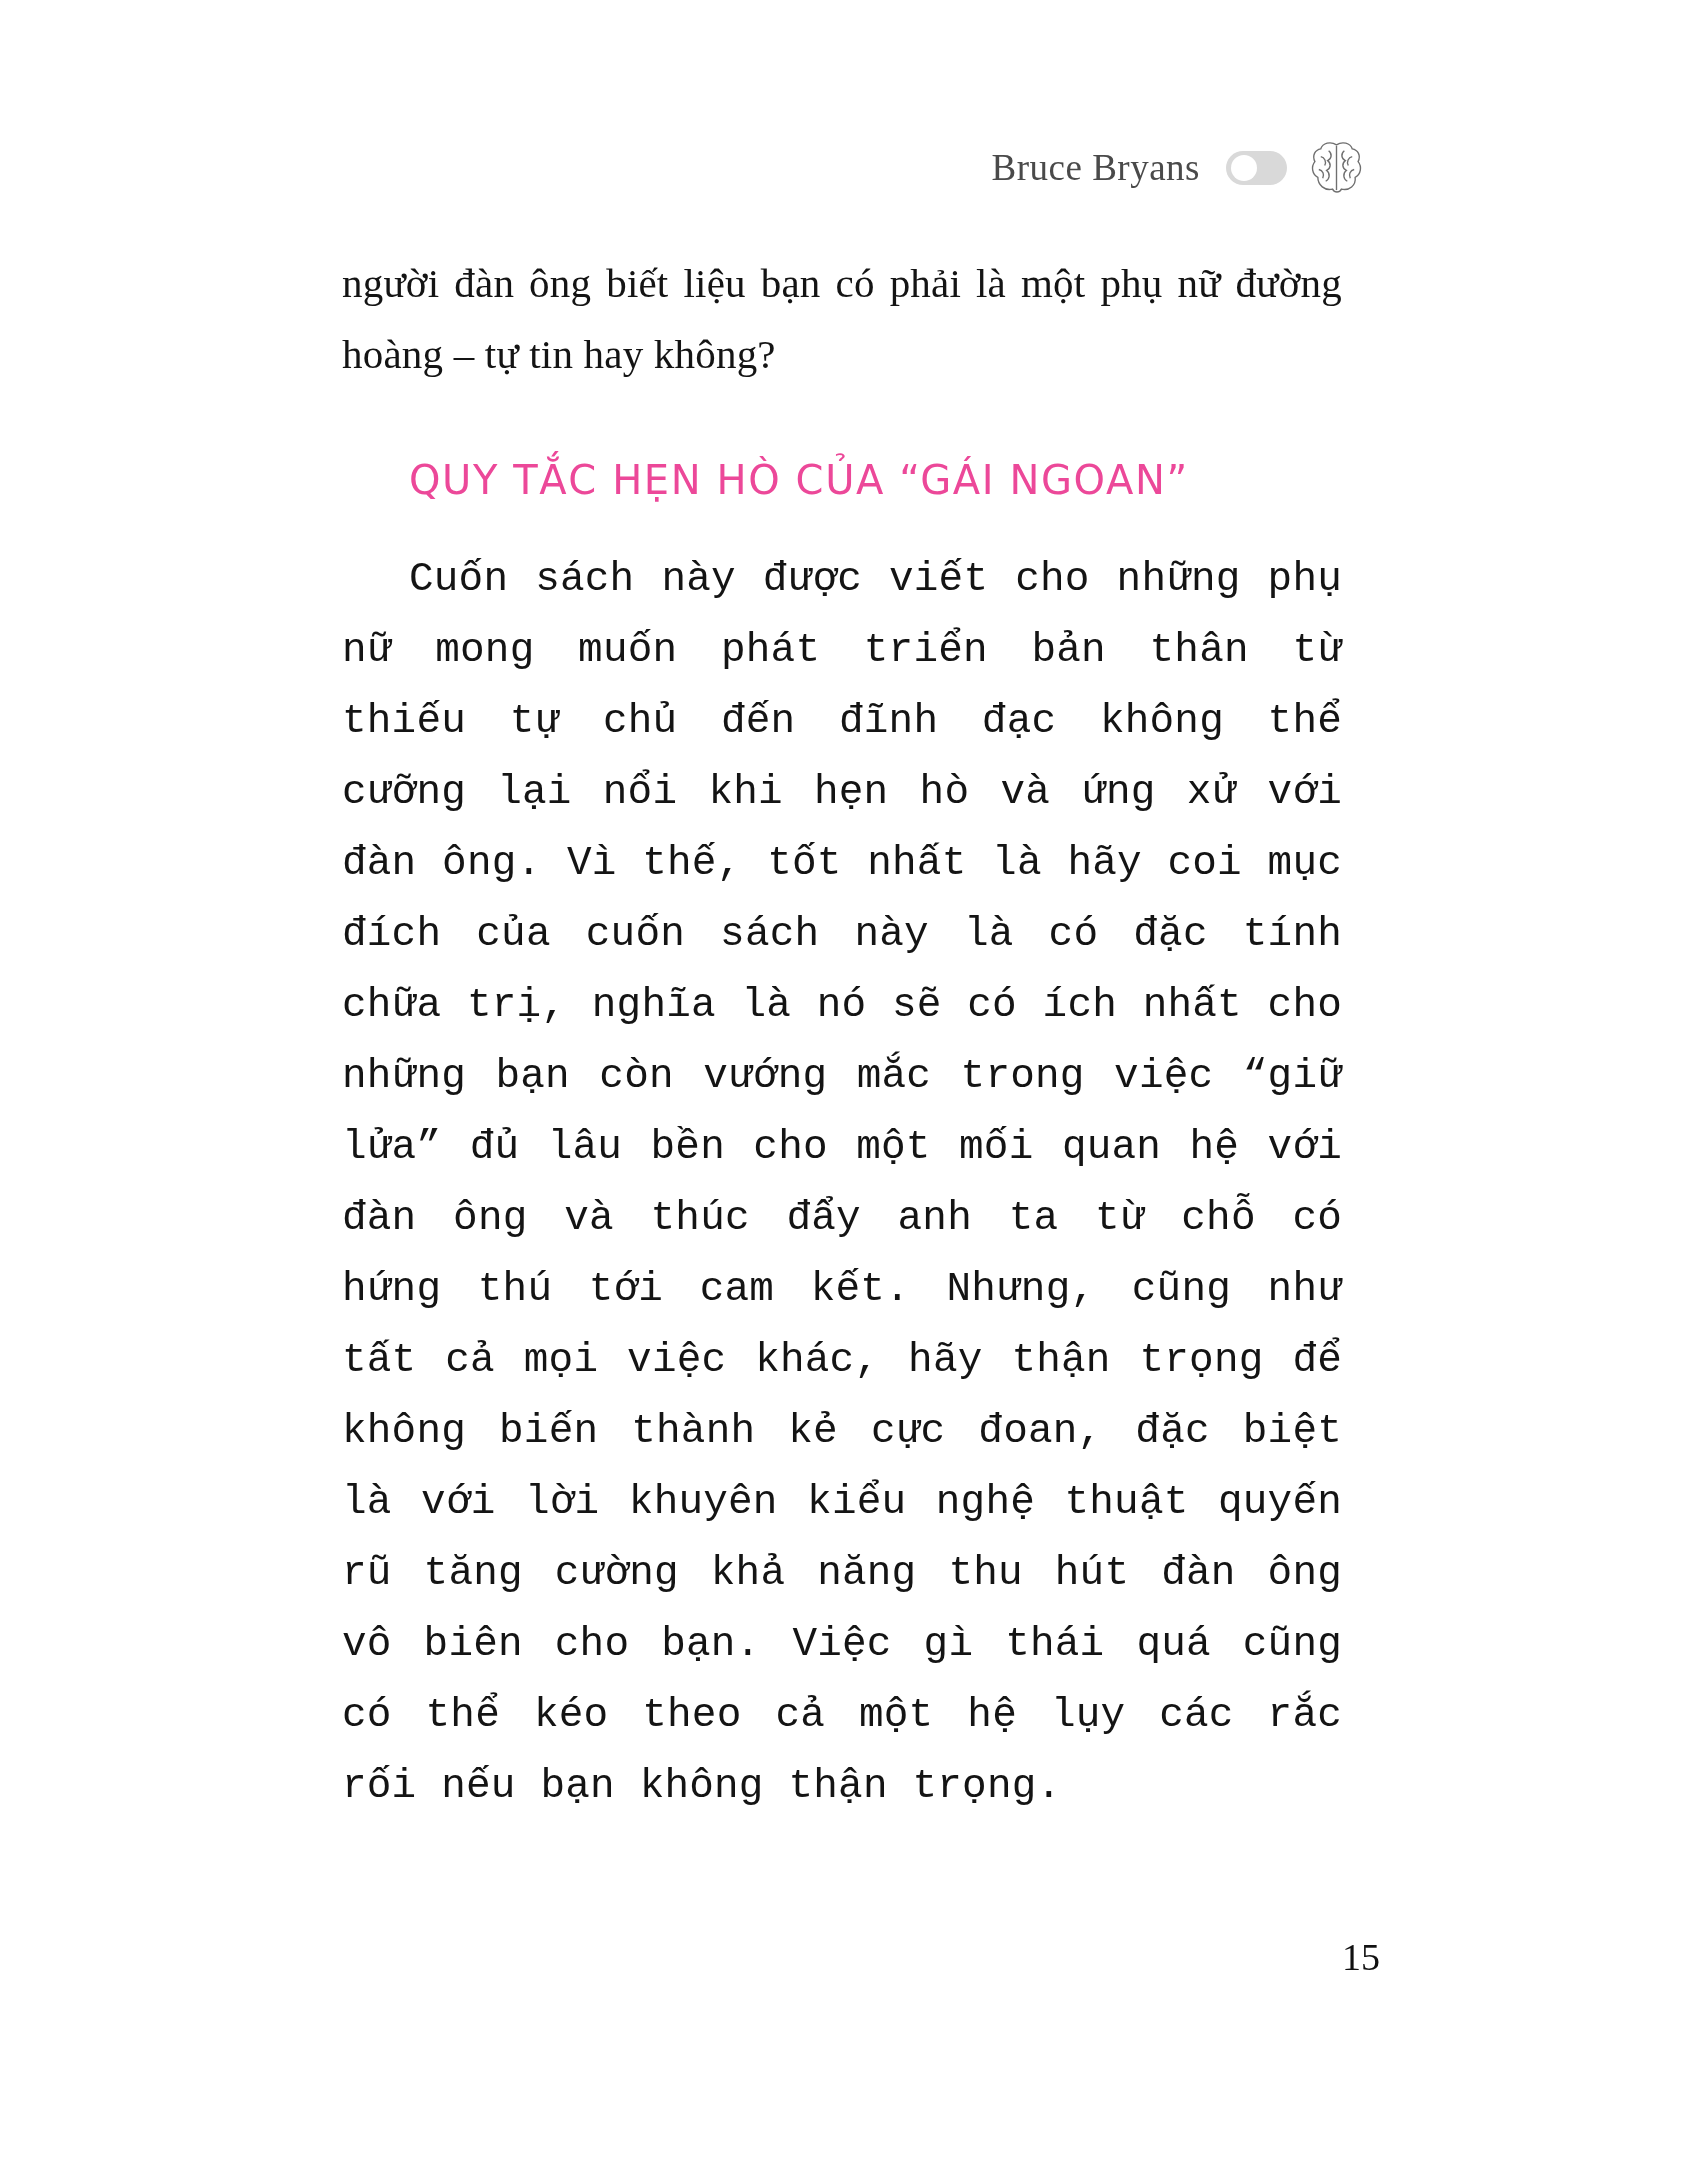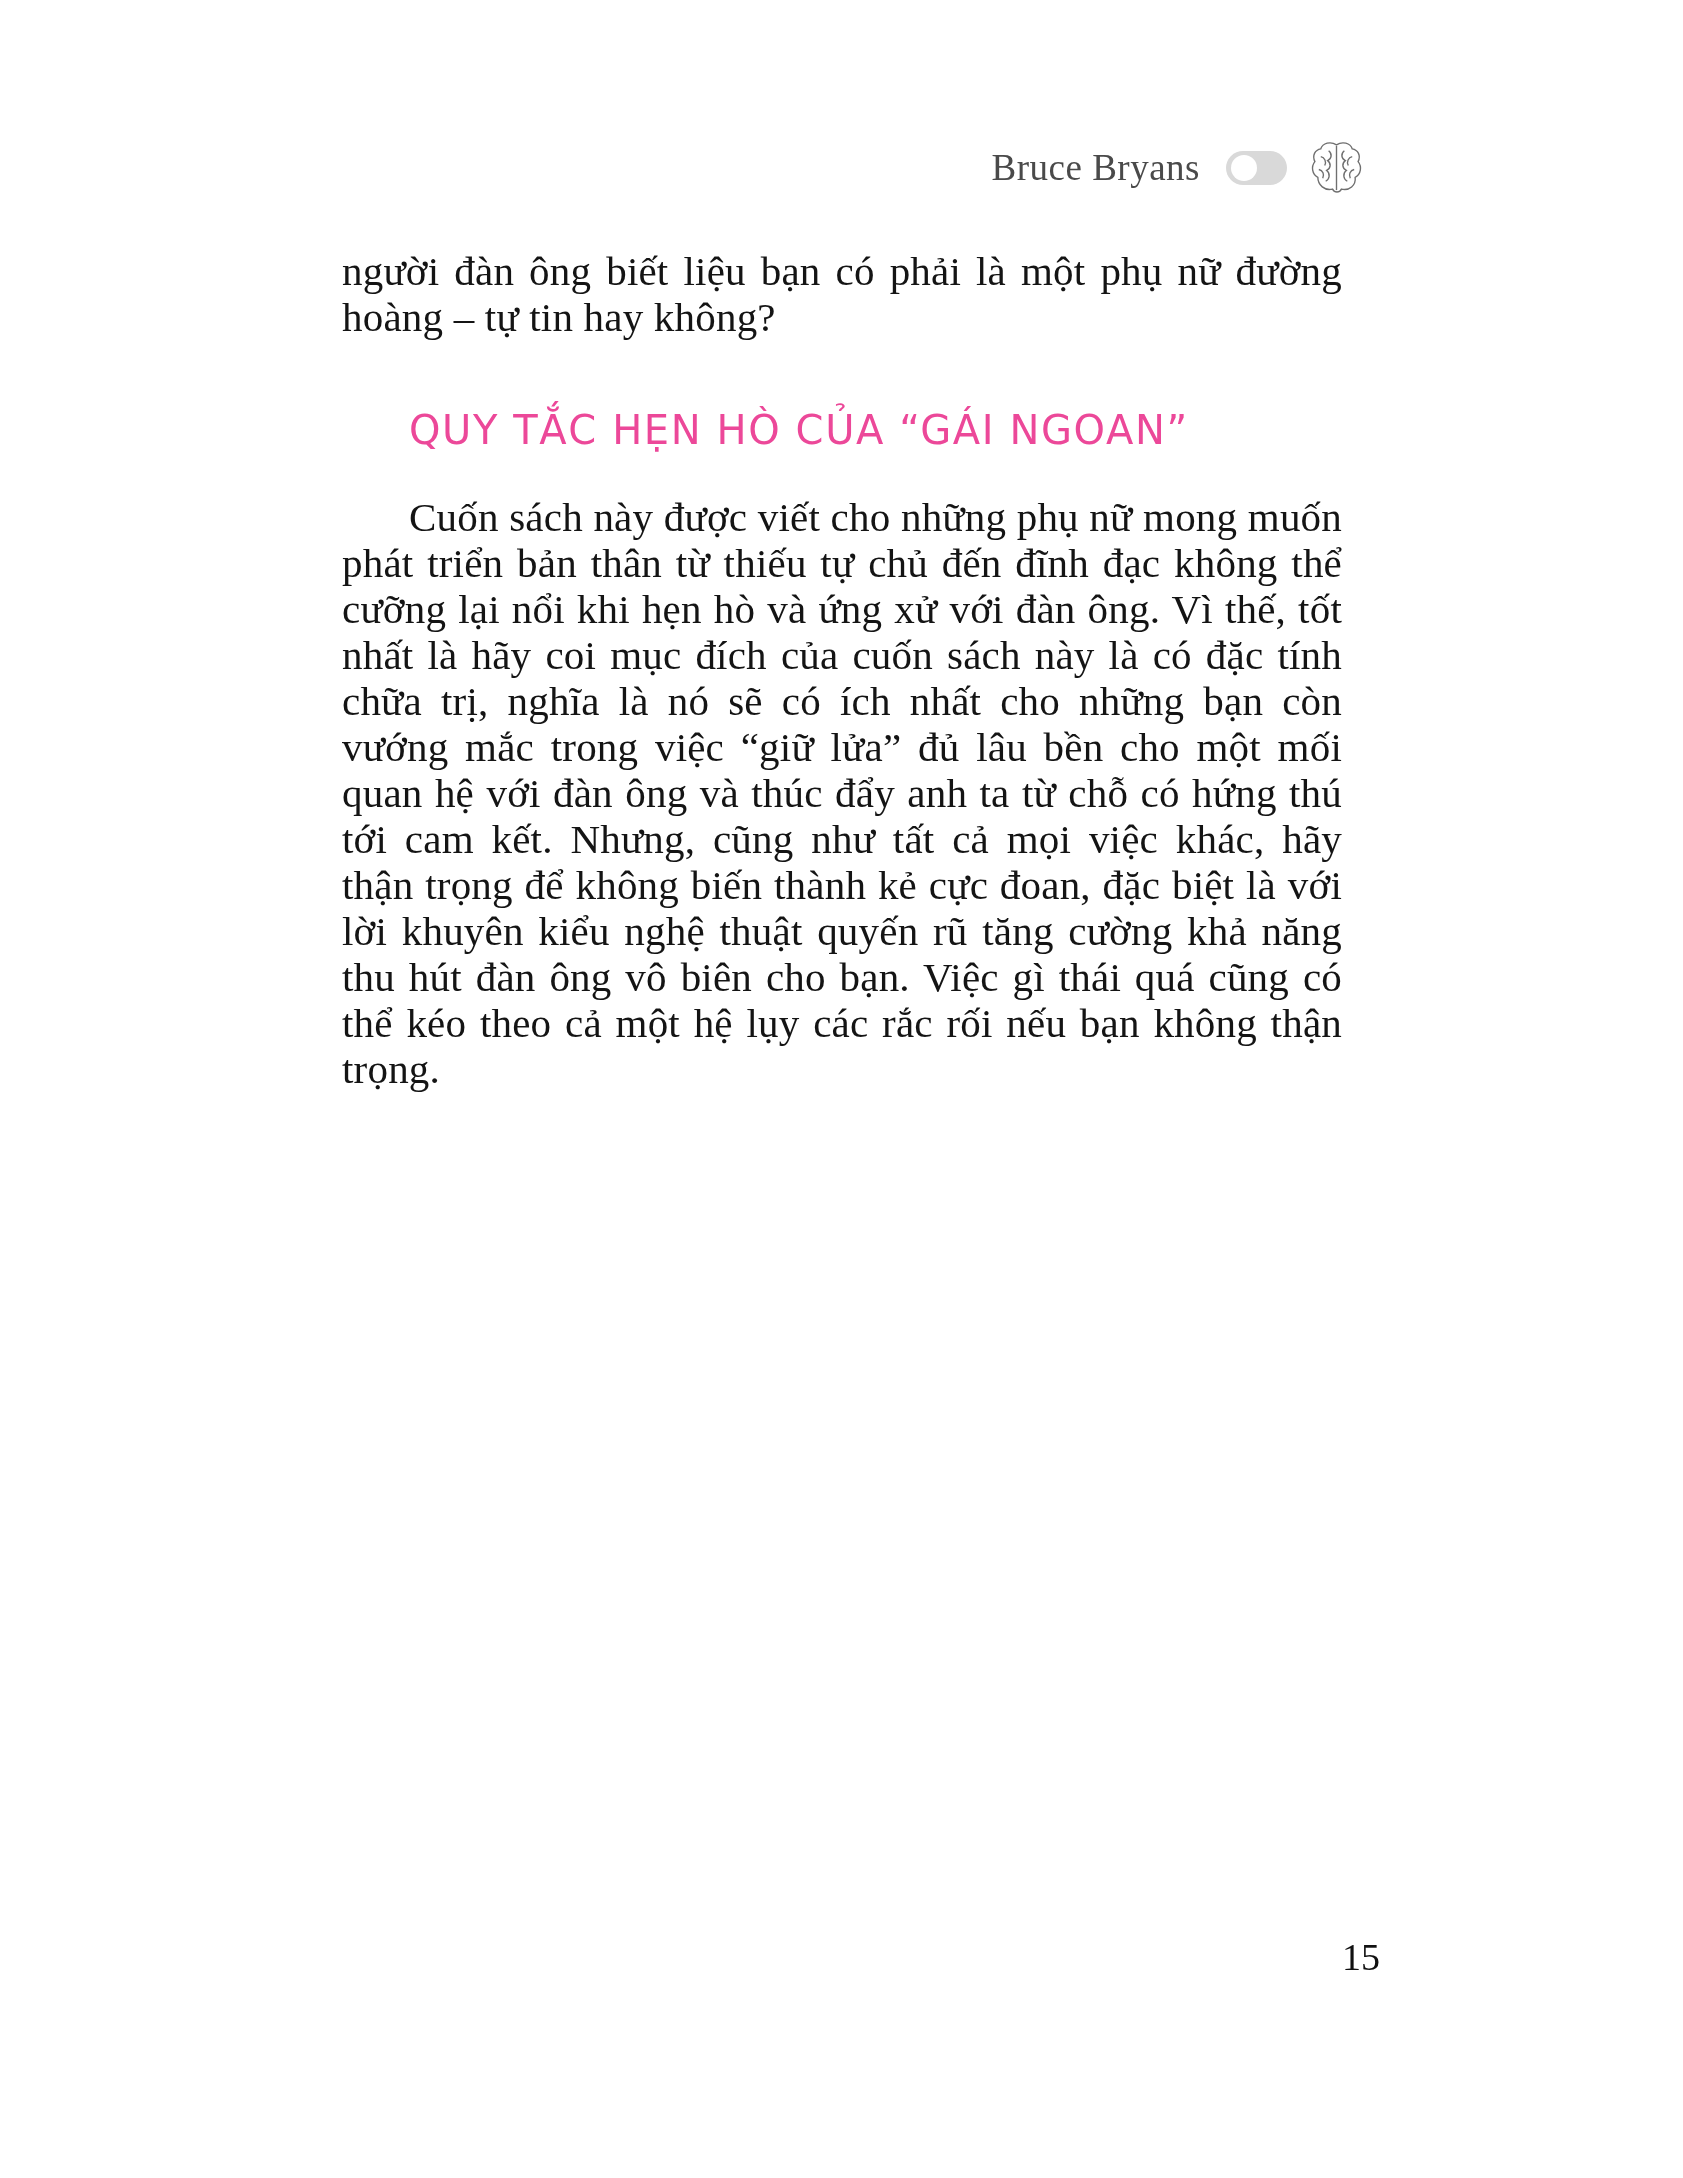--- a/index.html
+++ b/index.html
@@ -71,29 +71,30 @@
   
   .content {
     position: absolute;
     top: 248px;
     left: 342px;
     width: 1000px;
   }
 
   .para {
     font-size: 41px;
-    line-height: 46px;
+    line-height: 71px;
     text-align: justify;
     text-justify: inter-word;
     margin: 0;
     color: #141414;
     letter-spacing: 0.2px;
   }
   .para.indent {
     text-indent: 67px;
+    font-family: Liberation Mono, monospace;
   }
 
   .section-heading {
     font-family: "DejaVu Sans", sans-serif;
     font-size: 40px;
     line-height: 55px;
     letter-spacing: 1.6px;
     color: #ec4899;
     margin: 63px 0 36px 67px;
     font-weight: 400;

